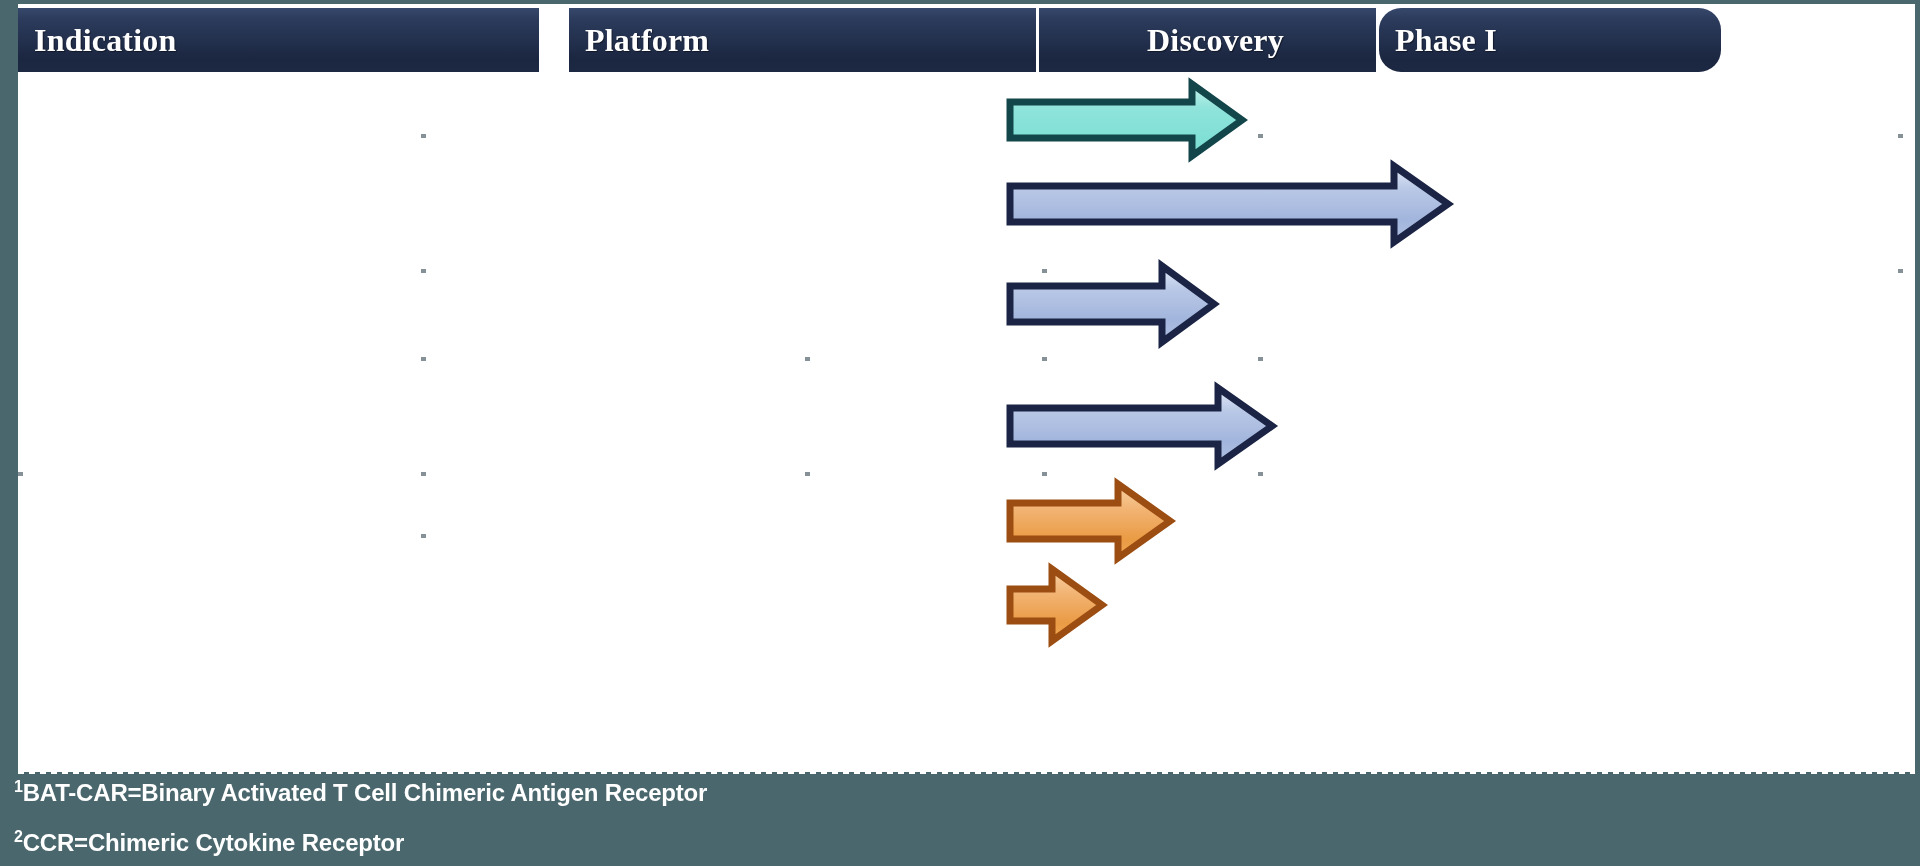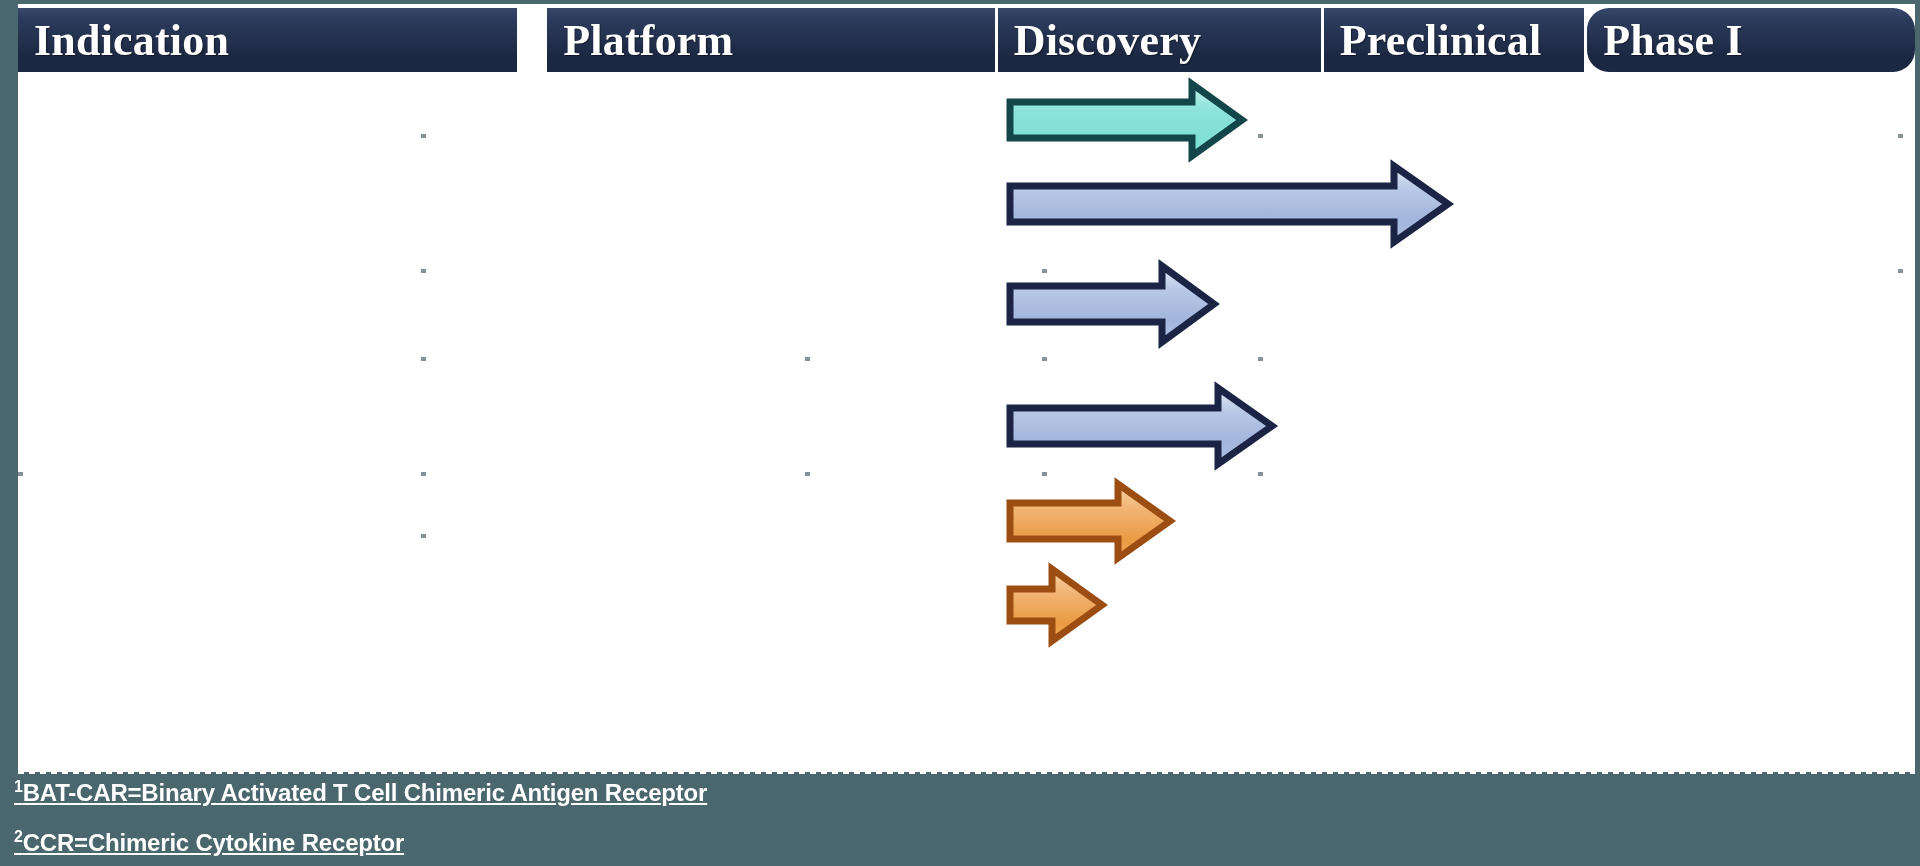--- a/index.html
+++ b/index.html
@@ -51,32 +51,32 @@
                 #1d2843 100%);
     border-right: 3px solid #ffffff;
     display: flex;
     align-items: center;
     overflow: hidden;
   }
   .hcell:last-child { border-right: none; border-radius: 22px; }
 
   .hcell-label {
     font-family: "Liberation Serif", "DejaVu Serif", serif;
-    font-size: 44px;
+    font-size: 32px;
     font-weight: 700;
     color: #ffffff;
     padding-left: 16px;
     letter-spacing: 0.2px;
     text-shadow: 1px 1px 1px rgba(0,0,0,0.45);
     white-space: nowrap;
   }
 
   .col-indication  { width: 524px; }
   .col-platform    { width: 470px; margin-left: 27px; }
-  .col-discovery   { width: 340px; }
+  .col-discovery   { width: 340px; justify-content: center; }
   .col-preclinical { width: 275px; }
   .col-phase1      { width: 342px; }
 
   
   .body-area {
     position: absolute;
     left: 0;
     top: 68px;
     width: 1897px;
     height: 700px;
@@ -126,21 +126,20 @@
                 rgba(255,255,255,0) 6px, rgba(255,255,255,0) 11px);
   }
   .footnote {
     position: absolute;
     left: 14px;
     font-size: 24px;
     font-weight: 700;
     color: #ffffff;
     white-space: nowrap;
     letter-spacing: -0.2px;
-    text-decoration: underline;
   }
   .footnote sup {
     font-size: 16px;
     vertical-align: super;
     font-weight: 700;
   }
   .fn1 { top: 6px; }
   .fn2 { top: 56px; }
 </style>
 </head>
@@ -152,23 +151,20 @@
 
     <div class="header-row">
       <div class="hcell col-indication">
         <span class="hcell-label">Indication</span>
       </div>
       <div class="hcell col-platform">
         <span class="hcell-label">Platform</span>
       </div>
       <div class="hcell col-discovery">
         <span class="hcell-label">Discovery</span>
-      </div>
-      <div class="hcell col-preclinical">
-        <span class="hcell-label">Preclinical</span>
       </div>
       <div class="hcell col-phase1">
         <span class="hcell-label">Phase I</span>
       </div>
     </div>
 
     <div class="body-area">
 
       <div class="row-dot" style="left:403px; top:62px;"></div>
       <div class="row-dot" style="left:1024px; top:62px;"></div>

